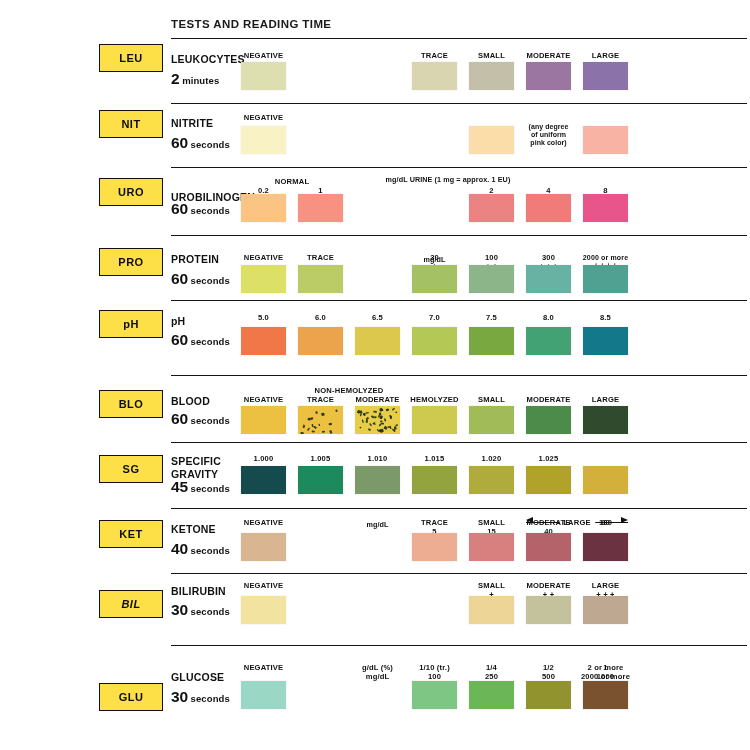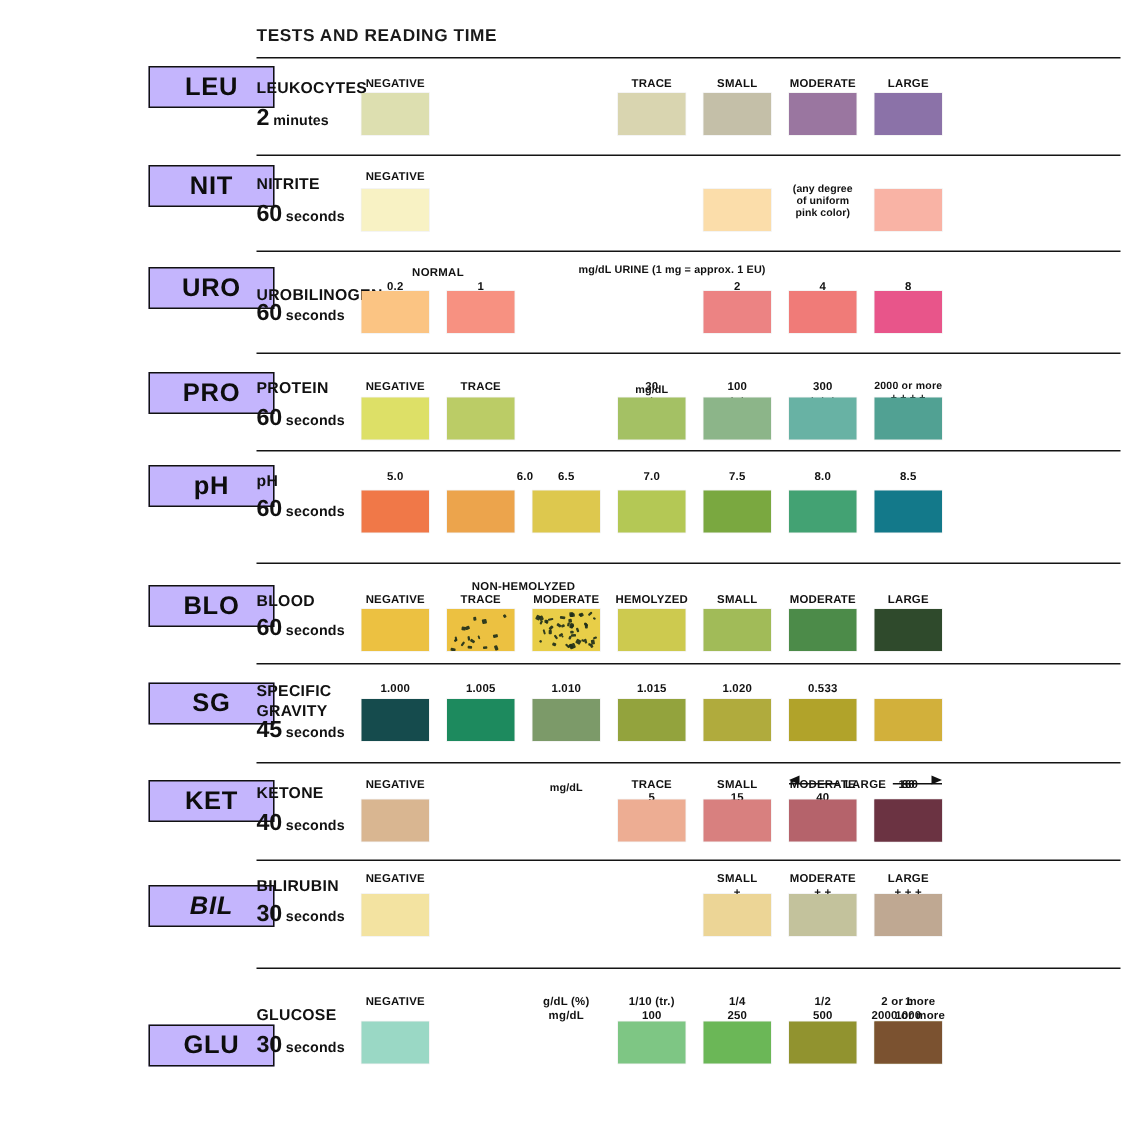--- a/index.html
+++ b/index.html
@@ -12,24 +12,24 @@
   #chart{position:relative;width:750px;height:750px;}
 
   
   .page-title{
     position:absolute;left:171px;top:18px;
     font-size:11.5px;font-weight:bold;letter-spacing:.4px;color:#1a1a1a;
   }
 
   
   .code-box{
-    position:absolute;left:99px;width:84px;height:28px;
-    border:1.6px solid #111;background:#c4b5fd;
+    position:absolute;left:99px;width:64px;height:28px;
+    border:1.6px solid #111;background:#fde047;
     display:flex;align-items:center;justify-content:center;
-    font-size:17px;font-weight:bold;color:#0d0d0d;letter-spacing:.5px;
+    font-size:11px;font-weight:bold;color:#0d0d0d;letter-spacing:.5px;
     box-sizing:border-box;
   }
   .rule{
     position:absolute;left:171px;width:576px;height:0;
     border-top:1.7px solid #141414;
   }
 
   .test-name{
     position:absolute;left:0;
     font-size:10.5px;font-weight:bold;color:#111;letter-spacing:.2px;
@@ -150,21 +150,21 @@
     <div class="collabel" style="left: 526px; top: 254px;">300<br>+ + +</div>
     <div class="sw" style="left: 526px; top: 265px; background: rgb(104, 178, 164);"></div>
     <div class="collabel wide sm" style="left: 583px; top: 254px;">2000 or more<br>+ + + +</div>
     <div class="sw" style="left: 583px; top: 265px; background: rgb(81, 161, 147);"></div>
     <div class="rule" style="top: 300px;"></div>
     <div class="code-box" style="top: 310px;">pH</div>
     <div class="test-name" style="top: 316px; left: 171px; position: absolute;">pH</div>
     <div class="time" style="top: 331px; left: 171px;"><span class="num">60</span><span class="unit"> seconds</span></div>
     <div class="collabel" style="left: 241px; top: 314px;">5.0</div>
     <div class="sw" style="left: 241px; top: 327px; background: rgb(240, 120, 72);"></div>
-    <div class="collabel" style="left: 298px; top: 314px; text-align: right;">6.0</div>
+    <div class="collabel" style="left: 298px; top: 314px;">6.0</div>
     <div class="sw" style="left: 298px; top: 327px; background: rgb(236, 164, 76);"></div>
     <div class="collabel" style="left: 355px; top: 314px;">6.5</div>
     <div class="sw" style="left: 355px; top: 327px; background: rgb(221, 200, 78);"></div>
     <div class="collabel" style="left: 412px; top: 314px;">7.0</div>
     <div class="sw" style="left: 412px; top: 327px; background: rgb(180, 200, 85);"></div>
     <div class="collabel" style="left: 469px; top: 314px;">7.5</div>
     <div class="sw" style="left: 469px; top: 327px; background: rgb(122, 168, 64);"></div>
     <div class="collabel" style="left: 526px; top: 314px;">8.0</div>
     <div class="sw" style="left: 526px; top: 327px; background: rgb(67, 162, 115);"></div>
     <div class="collabel" style="left: 583px; top: 314px;">8.5</div>
@@ -263,21 +263,21 @@
     <div class="collabel" style="left: 241px; top: 455px;">1.000</div>
     <div class="sw" style="left: 241px; top: 466px; background: rgb(21, 75, 77);"></div>
     <div class="collabel" style="left: 298px; top: 455px;">1.005</div>
     <div class="sw" style="left: 298px; top: 466px; background: rgb(29, 138, 94);"></div>
     <div class="collabel" style="left: 355px; top: 455px;">1.010</div>
     <div class="sw" style="left: 355px; top: 466px; background: rgb(124, 154, 105);"></div>
     <div class="collabel" style="left: 412px; top: 455px;">1.015</div>
     <div class="sw" style="left: 412px; top: 466px; background: rgb(147, 163, 61);"></div>
     <div class="collabel" style="left: 469px; top: 455px;">1.020</div>
     <div class="sw" style="left: 469px; top: 466px; background: rgb(176, 171, 61);"></div>
-    <div class="collabel" style="left: 526px; top: 455px;">0.533</div>
+    <div class="collabel" style="left: 526px; top: 455px;">1.025</div>
     <div class="sw" style="left: 526px; top: 466px; background: rgb(177, 163, 42);"></div>
     <div class="collabel" style="left: 583px; top: 477px;">1.030</div>
     <div class="sw" style="left: 583px; top: 466px; background: rgb(210, 176, 59);"></div>
     <div class="rule" style="top: 508px;"></div>
     <div class="code-box" style="top: 520px;">KET</div>
     <div class="test-name" style="top: 524px; left: 171px; position: absolute;">KETONE</div>
     <div class="time" style="top: 540px; left: 171px;"><span class="num">40</span><span class="unit"> seconds</span></div>
     <div class="unitlabel" style="top: 521px; left: 343px; width: 69px;">mg/dL</div>
     <div class="span-arrow" style="top: 515px; left: 526px; width: 102px;">
       <div class="bar"></div>

